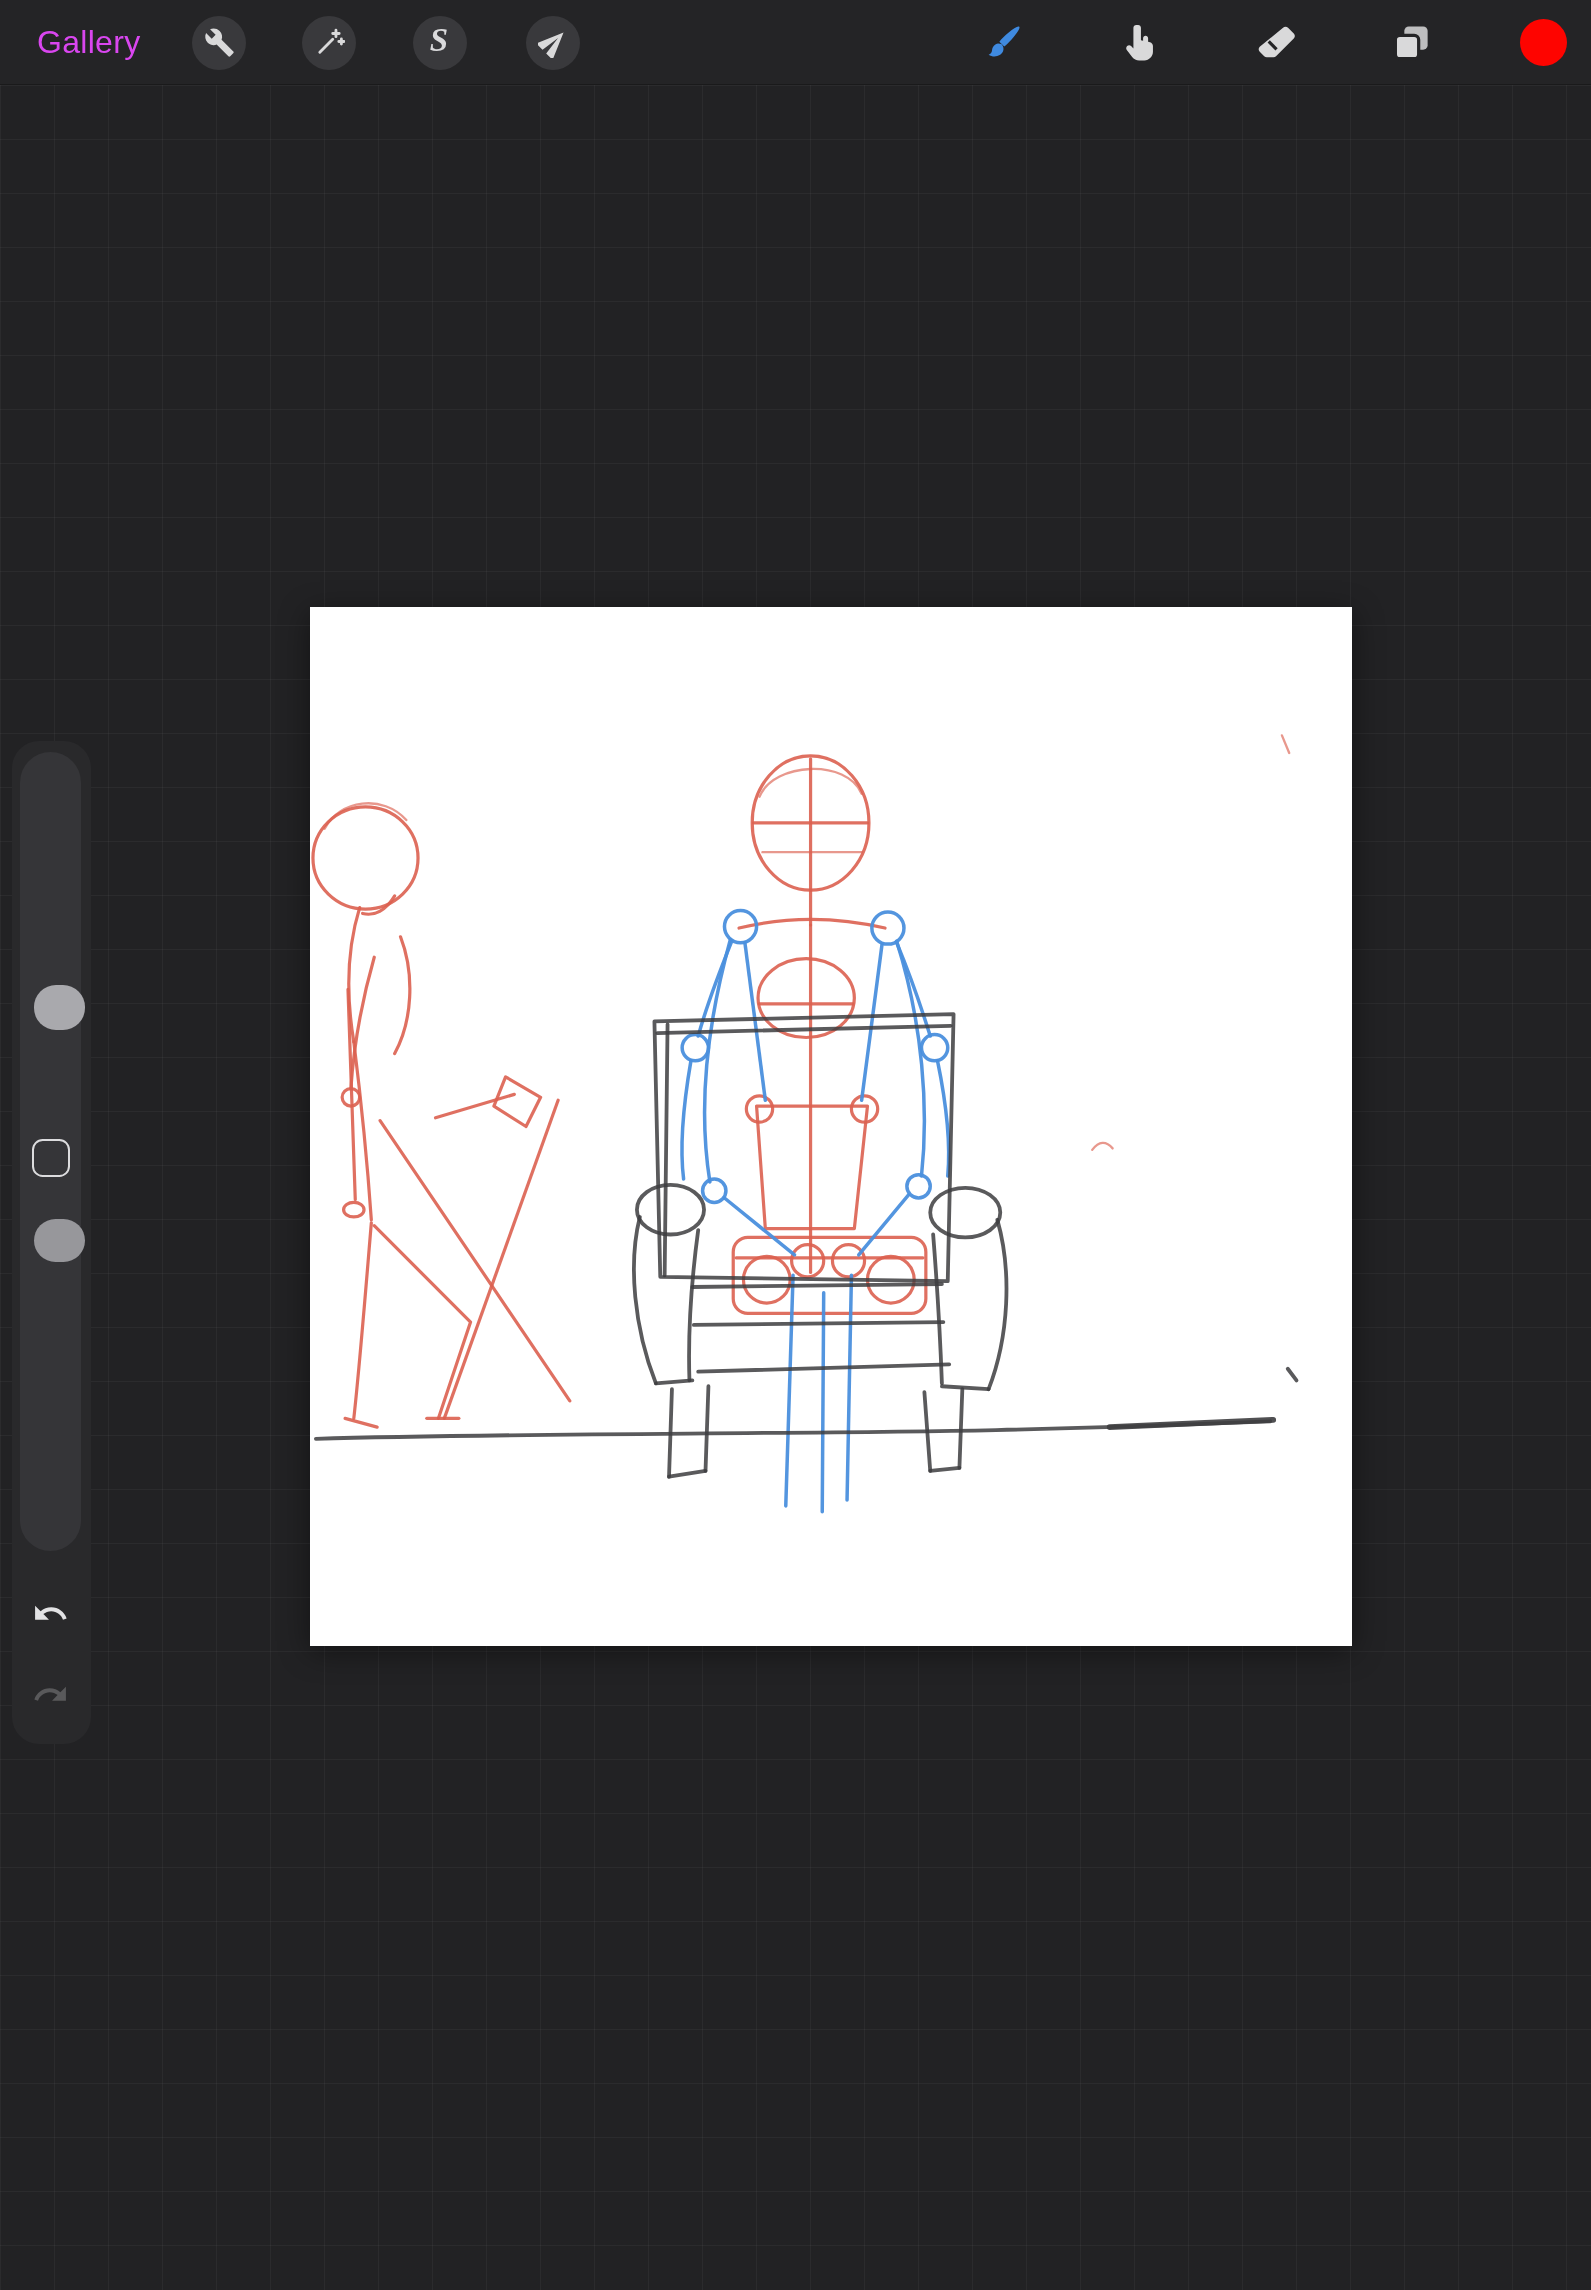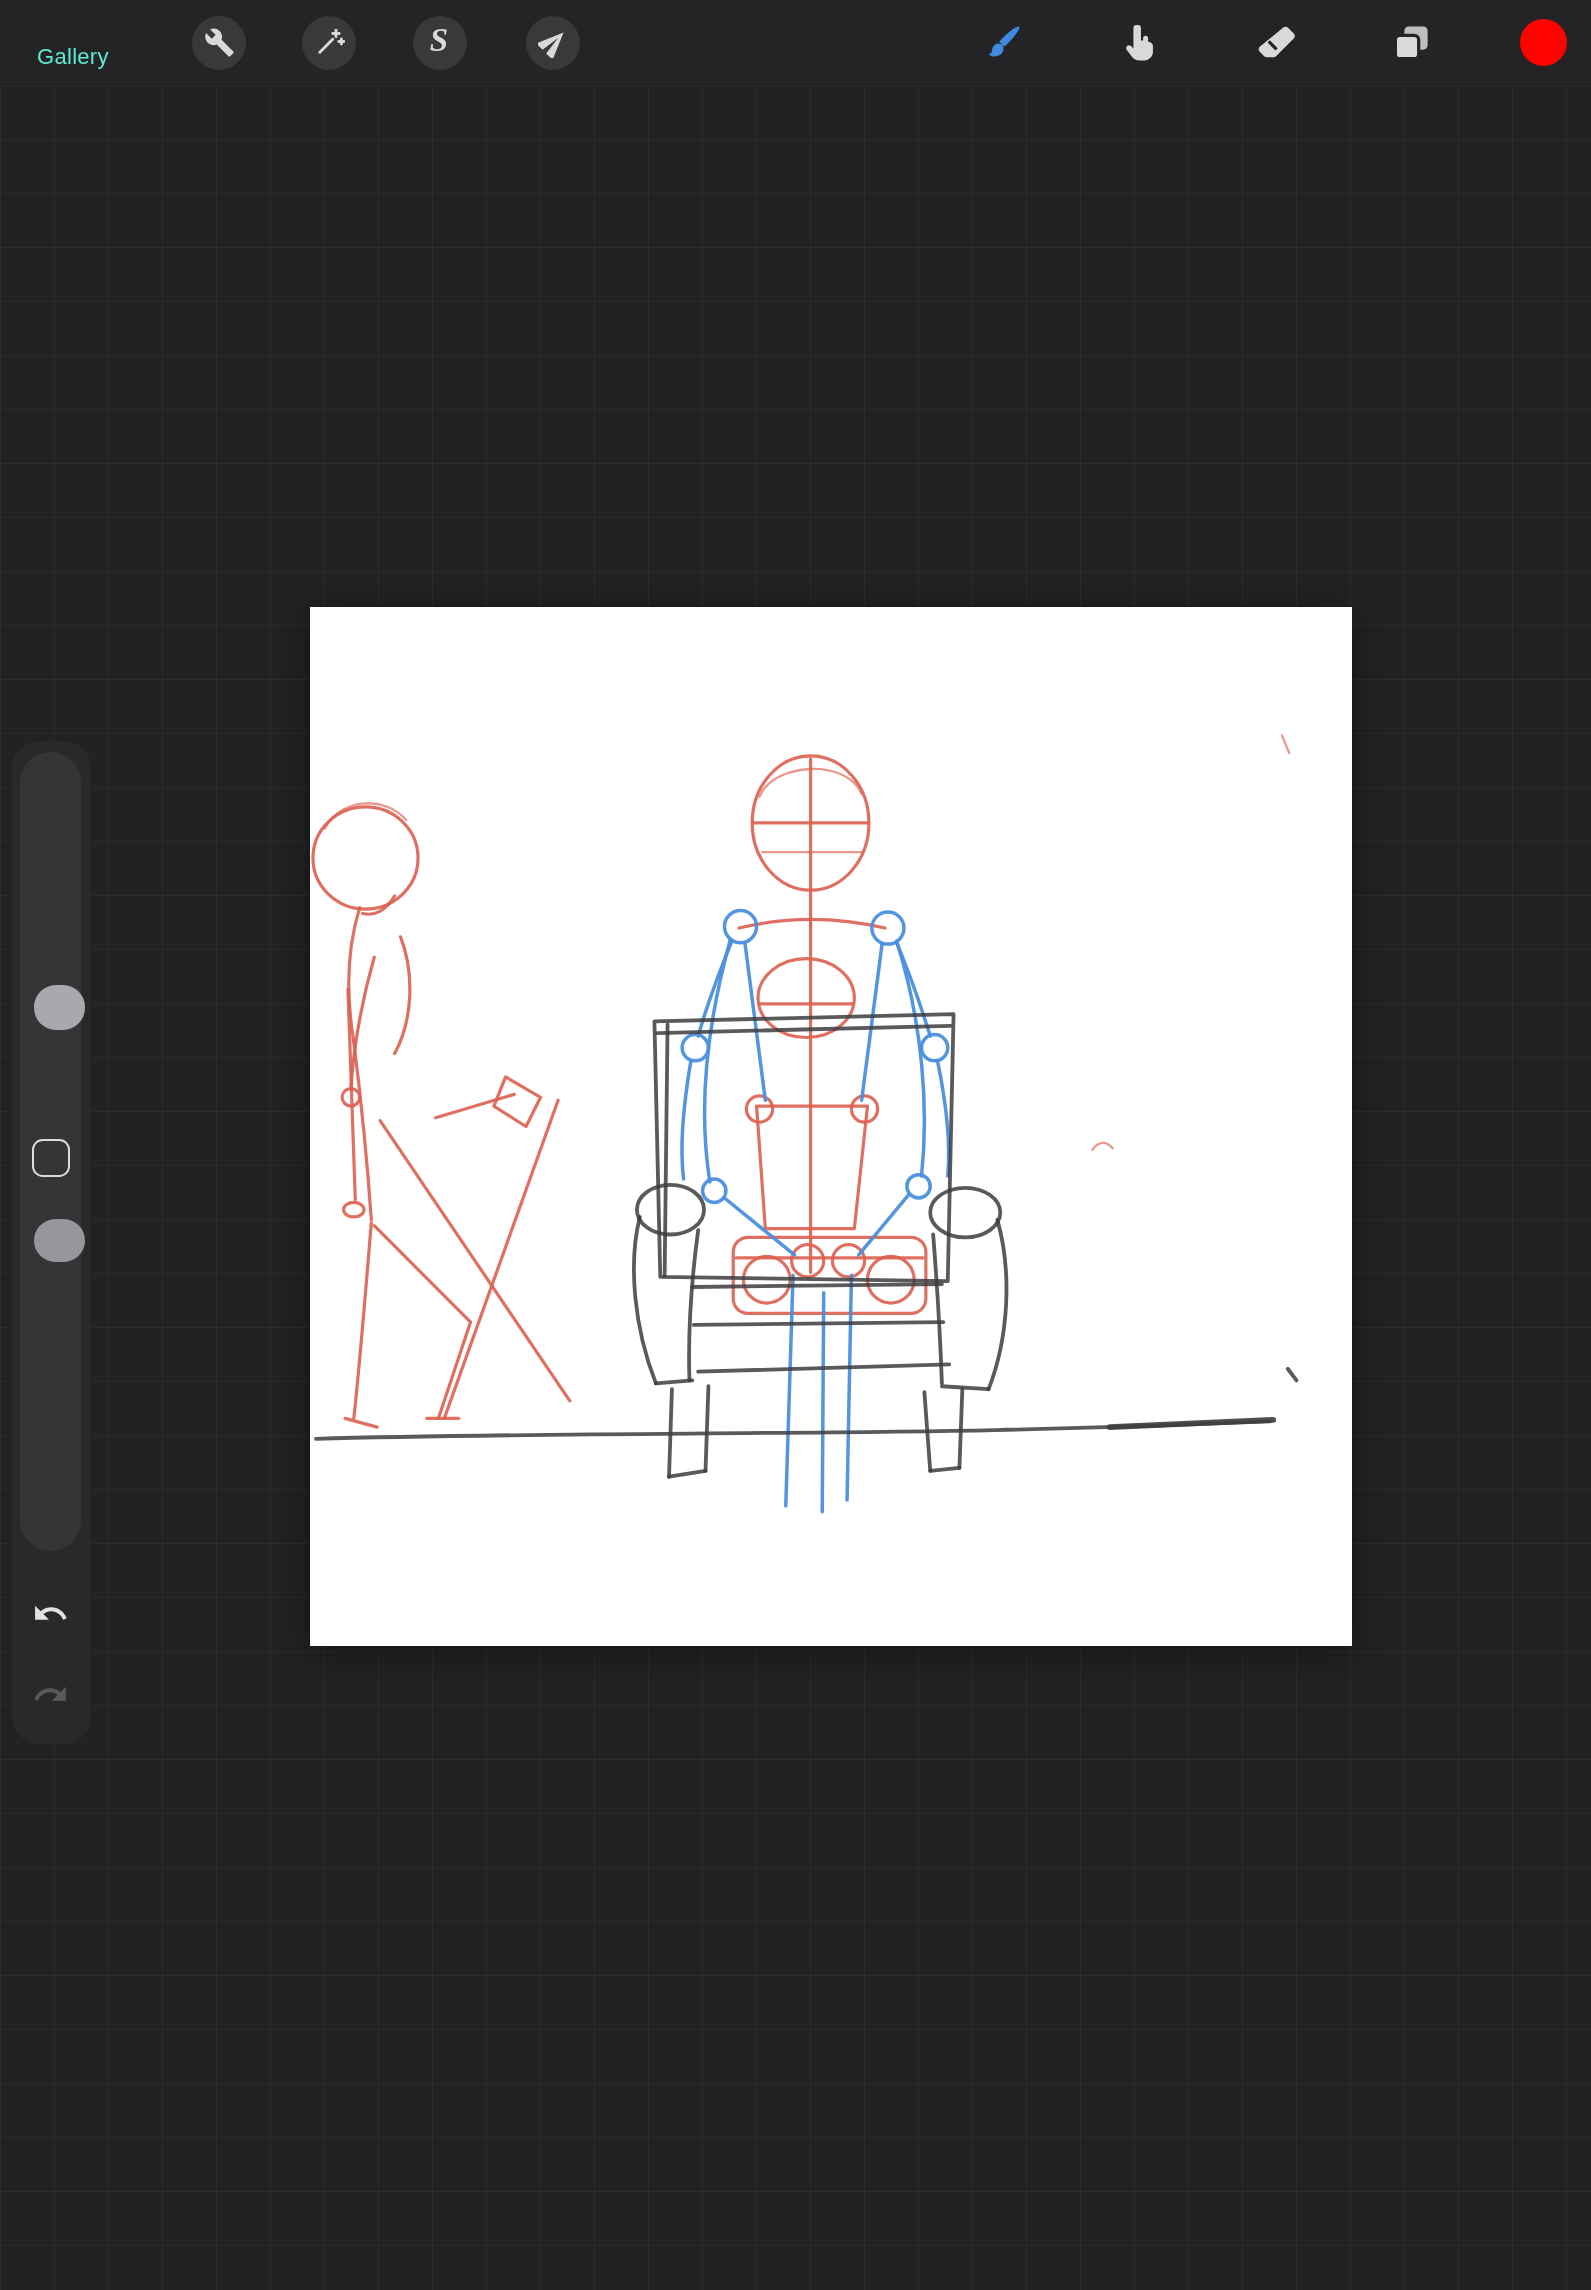--- a/index.html
+++ b/index.html
@@ -6,21 +6,21 @@
   html,body { width:1591px; height:2290px; overflow:hidden; background:#1d1d1f; font-family:"Liberation Sans", sans-serif; }
   .stage { position:relative; width:1591px; height:2290px; }
 
   
   .topbar {
     position:absolute; top:0; left:0; width:1591px; height:85px;
     background:#242426; border-bottom:1px solid #1a1a1b; z-index:30;
   }
   .gallery {
     position:absolute; left:37px; top:0; height:85px; display:flex; align-items:center;
-    color:#5eead4; font-size:22px; letter-spacing:0.3px; cursor:pointer;margin-top:14px;
+    color:#d946ef; font-size:32px; letter-spacing:0.3px; cursor:pointer;
   }
   .tool-circle {
     position:absolute; top:15.5px; width:54px; height:54px; border-radius:50%;
     background:#39393c; border:none; display:flex; align-items:center; justify-content:center;
     cursor:pointer;
   }
   .tool-circle svg { width:31px; height:31px; }
   .s-glyph {
     color:#dadadc; font-family:"Liberation Serif", serif; font-style:italic; font-weight:bold;
     font-size:33px; line-height:1; transform:translate(-1px,-1.9px);

